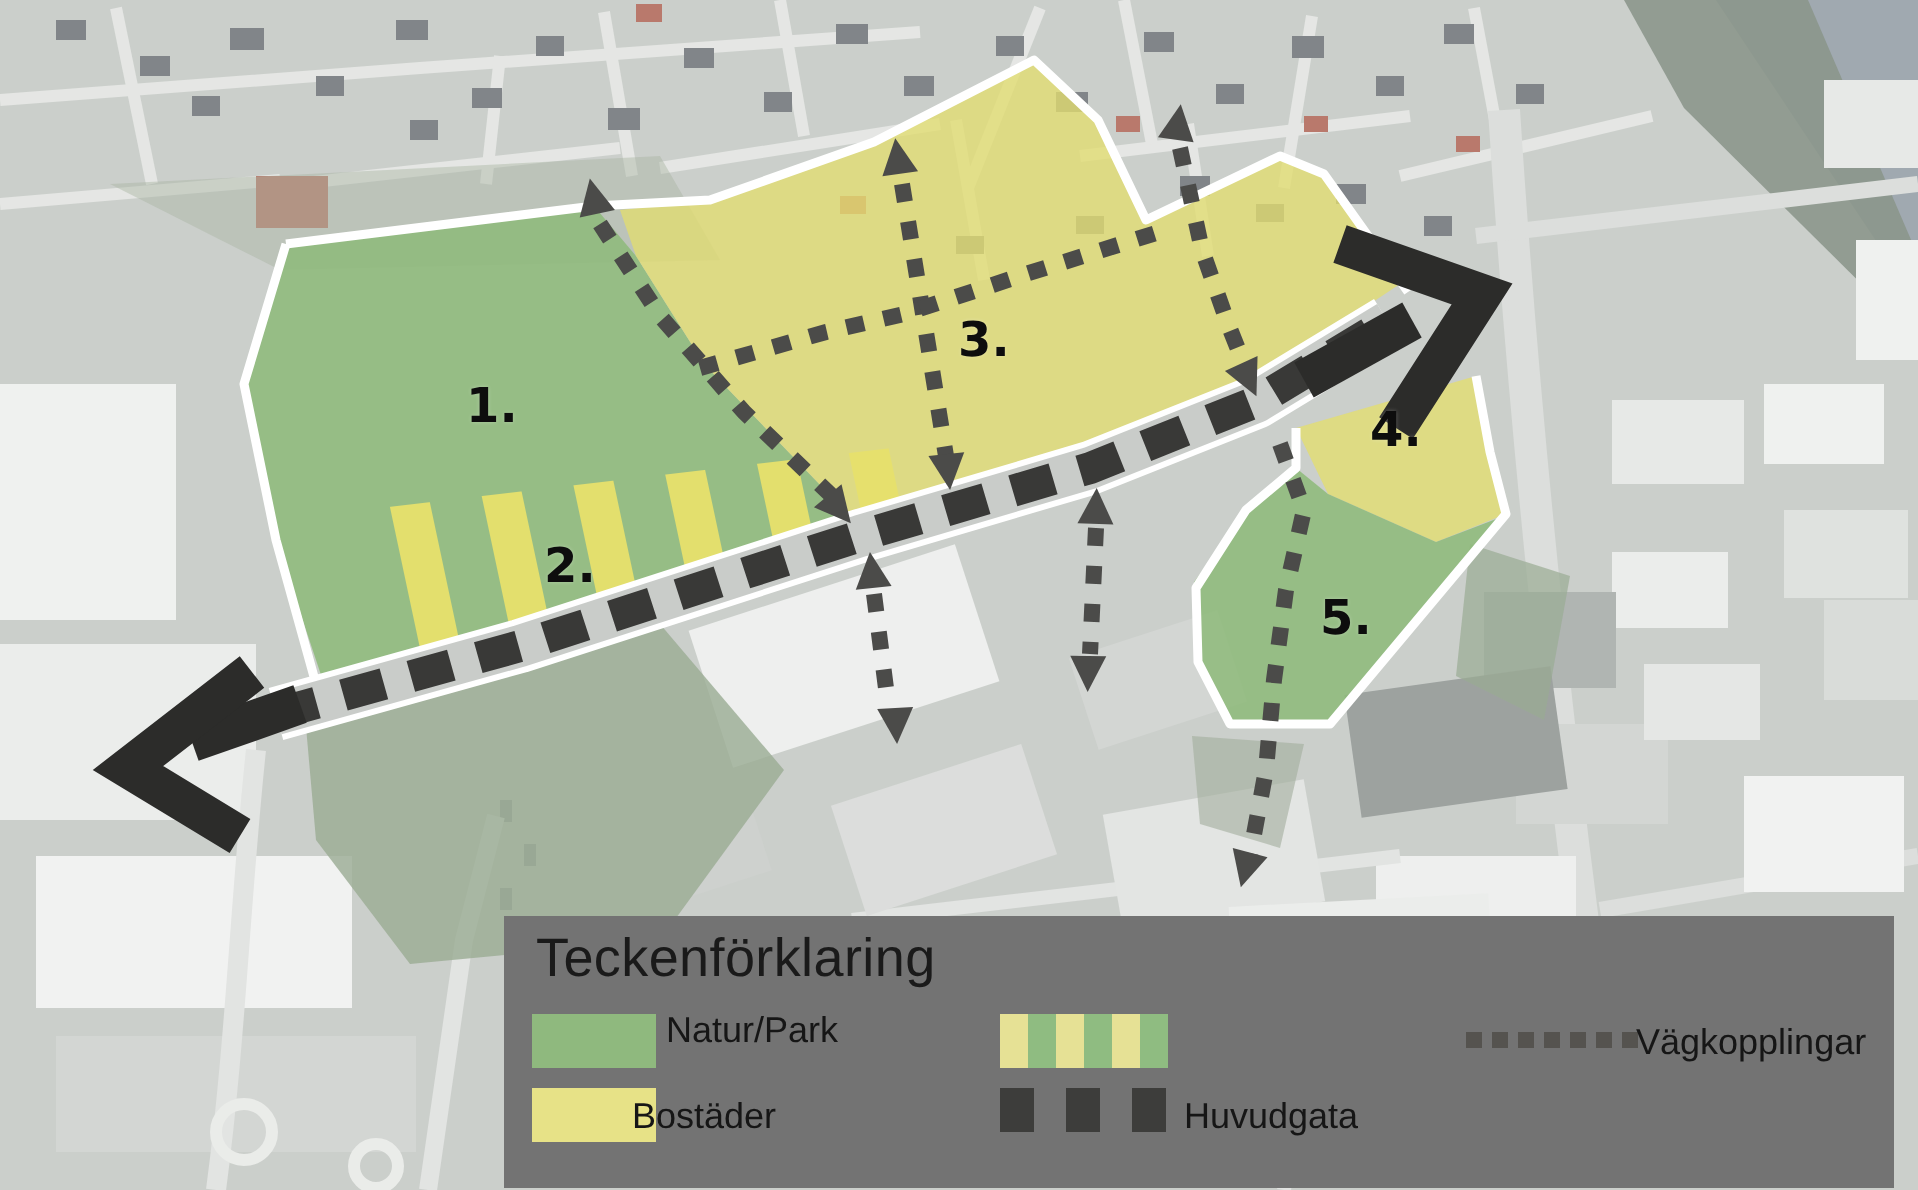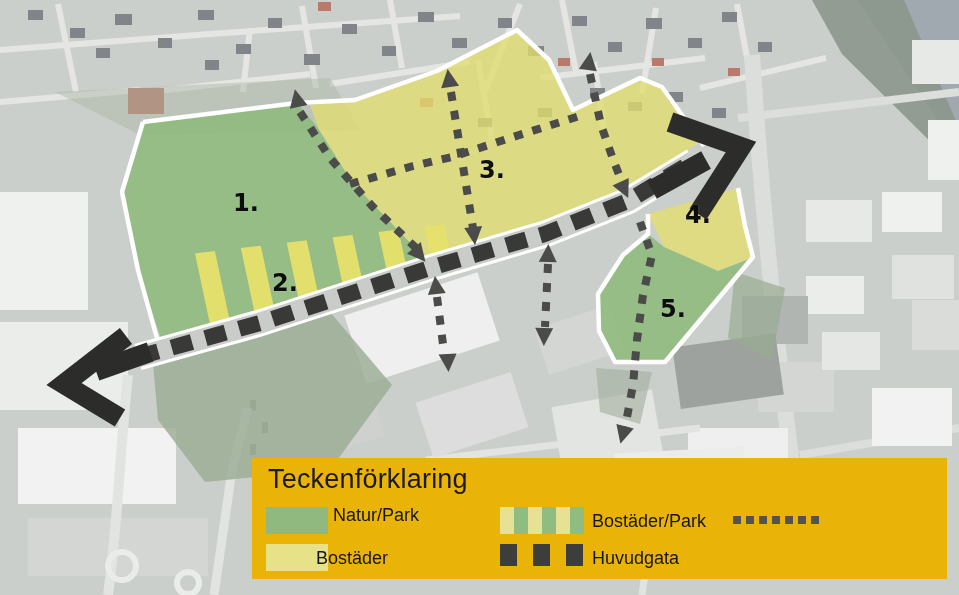--- a/index.html
+++ b/index.html
@@ -7,22 +7,22 @@
     position:relative;width:959px;height:595px;overflow:hidden;
     font-family:"Liberation Sans",sans-serif;background:#c6cac6;
   }
   .stage svg{position:absolute;left:0;top:0;}
   .zone-label{
     position:absolute;width:44px;color:#0d0d0d;
     font-family:"DejaVu Sans",sans-serif;font-weight:bold;font-size:24px;
     text-shadow:0 0 2px rgba(255,255,255,.25);
   }
   .legend{
-    position:absolute;left:252px;top:458px;width:695px;height:121px;
-    background:#eab308;color:#141414;
+    position:absolute;left:252px;top:458px;width:695px;height:136px;
+    background:#737373;color:#141414;
   }
   .legend-title{
     position:absolute;left:16px;top:6px;font-size:27px;font-weight:500;
     letter-spacing:.2px;color:#1a1a1a;
   }
   .legend-label{position:absolute;font-size:18px;color:#161616;white-space:nowrap;}
   .sw{position:absolute;}
   .sw-green{left:14px;top:49px;width:62px;height:27px;background:#8fb97e;}
   .lab-green{left:81px;top:47px;}
   .sw-yellow{left:14px;top:86px;width:62px;height:27px;background:#e7e287;}
@@ -238,33 +238,33 @@
   <div class="legend">
     <div class="legend-title">Teckenförklaring</div>
 
     <div class="sw sw-green"></div>
     <div class="legend-label lab-green">Natur/Park</div>
 
     <div class="sw sw-yellow"></div>
     <div class="legend-label lab-yellow">Bostäder</div>
 
     <div class="sw sw-striped"></div>
-    <div class="legend-label lab-striped">Bostäder/Park</div>
 
     <div class="sw sw-road">
         <i></i>
         <i></i>
         <i></i>
       </div>
     <div class="legend-label lab-road">Huvudgata</div>
 
     <div class="sw sw-dots">
         <i></i>
         <i></i>
         <i></i>
         <i></i>
         <i></i>
         <i></i>
         <i></i>
       </div>
+    <div class="legend-label lab-dots">Vägkopplingar</div>
   </div>
 
 </div>
 
 </body></html>

